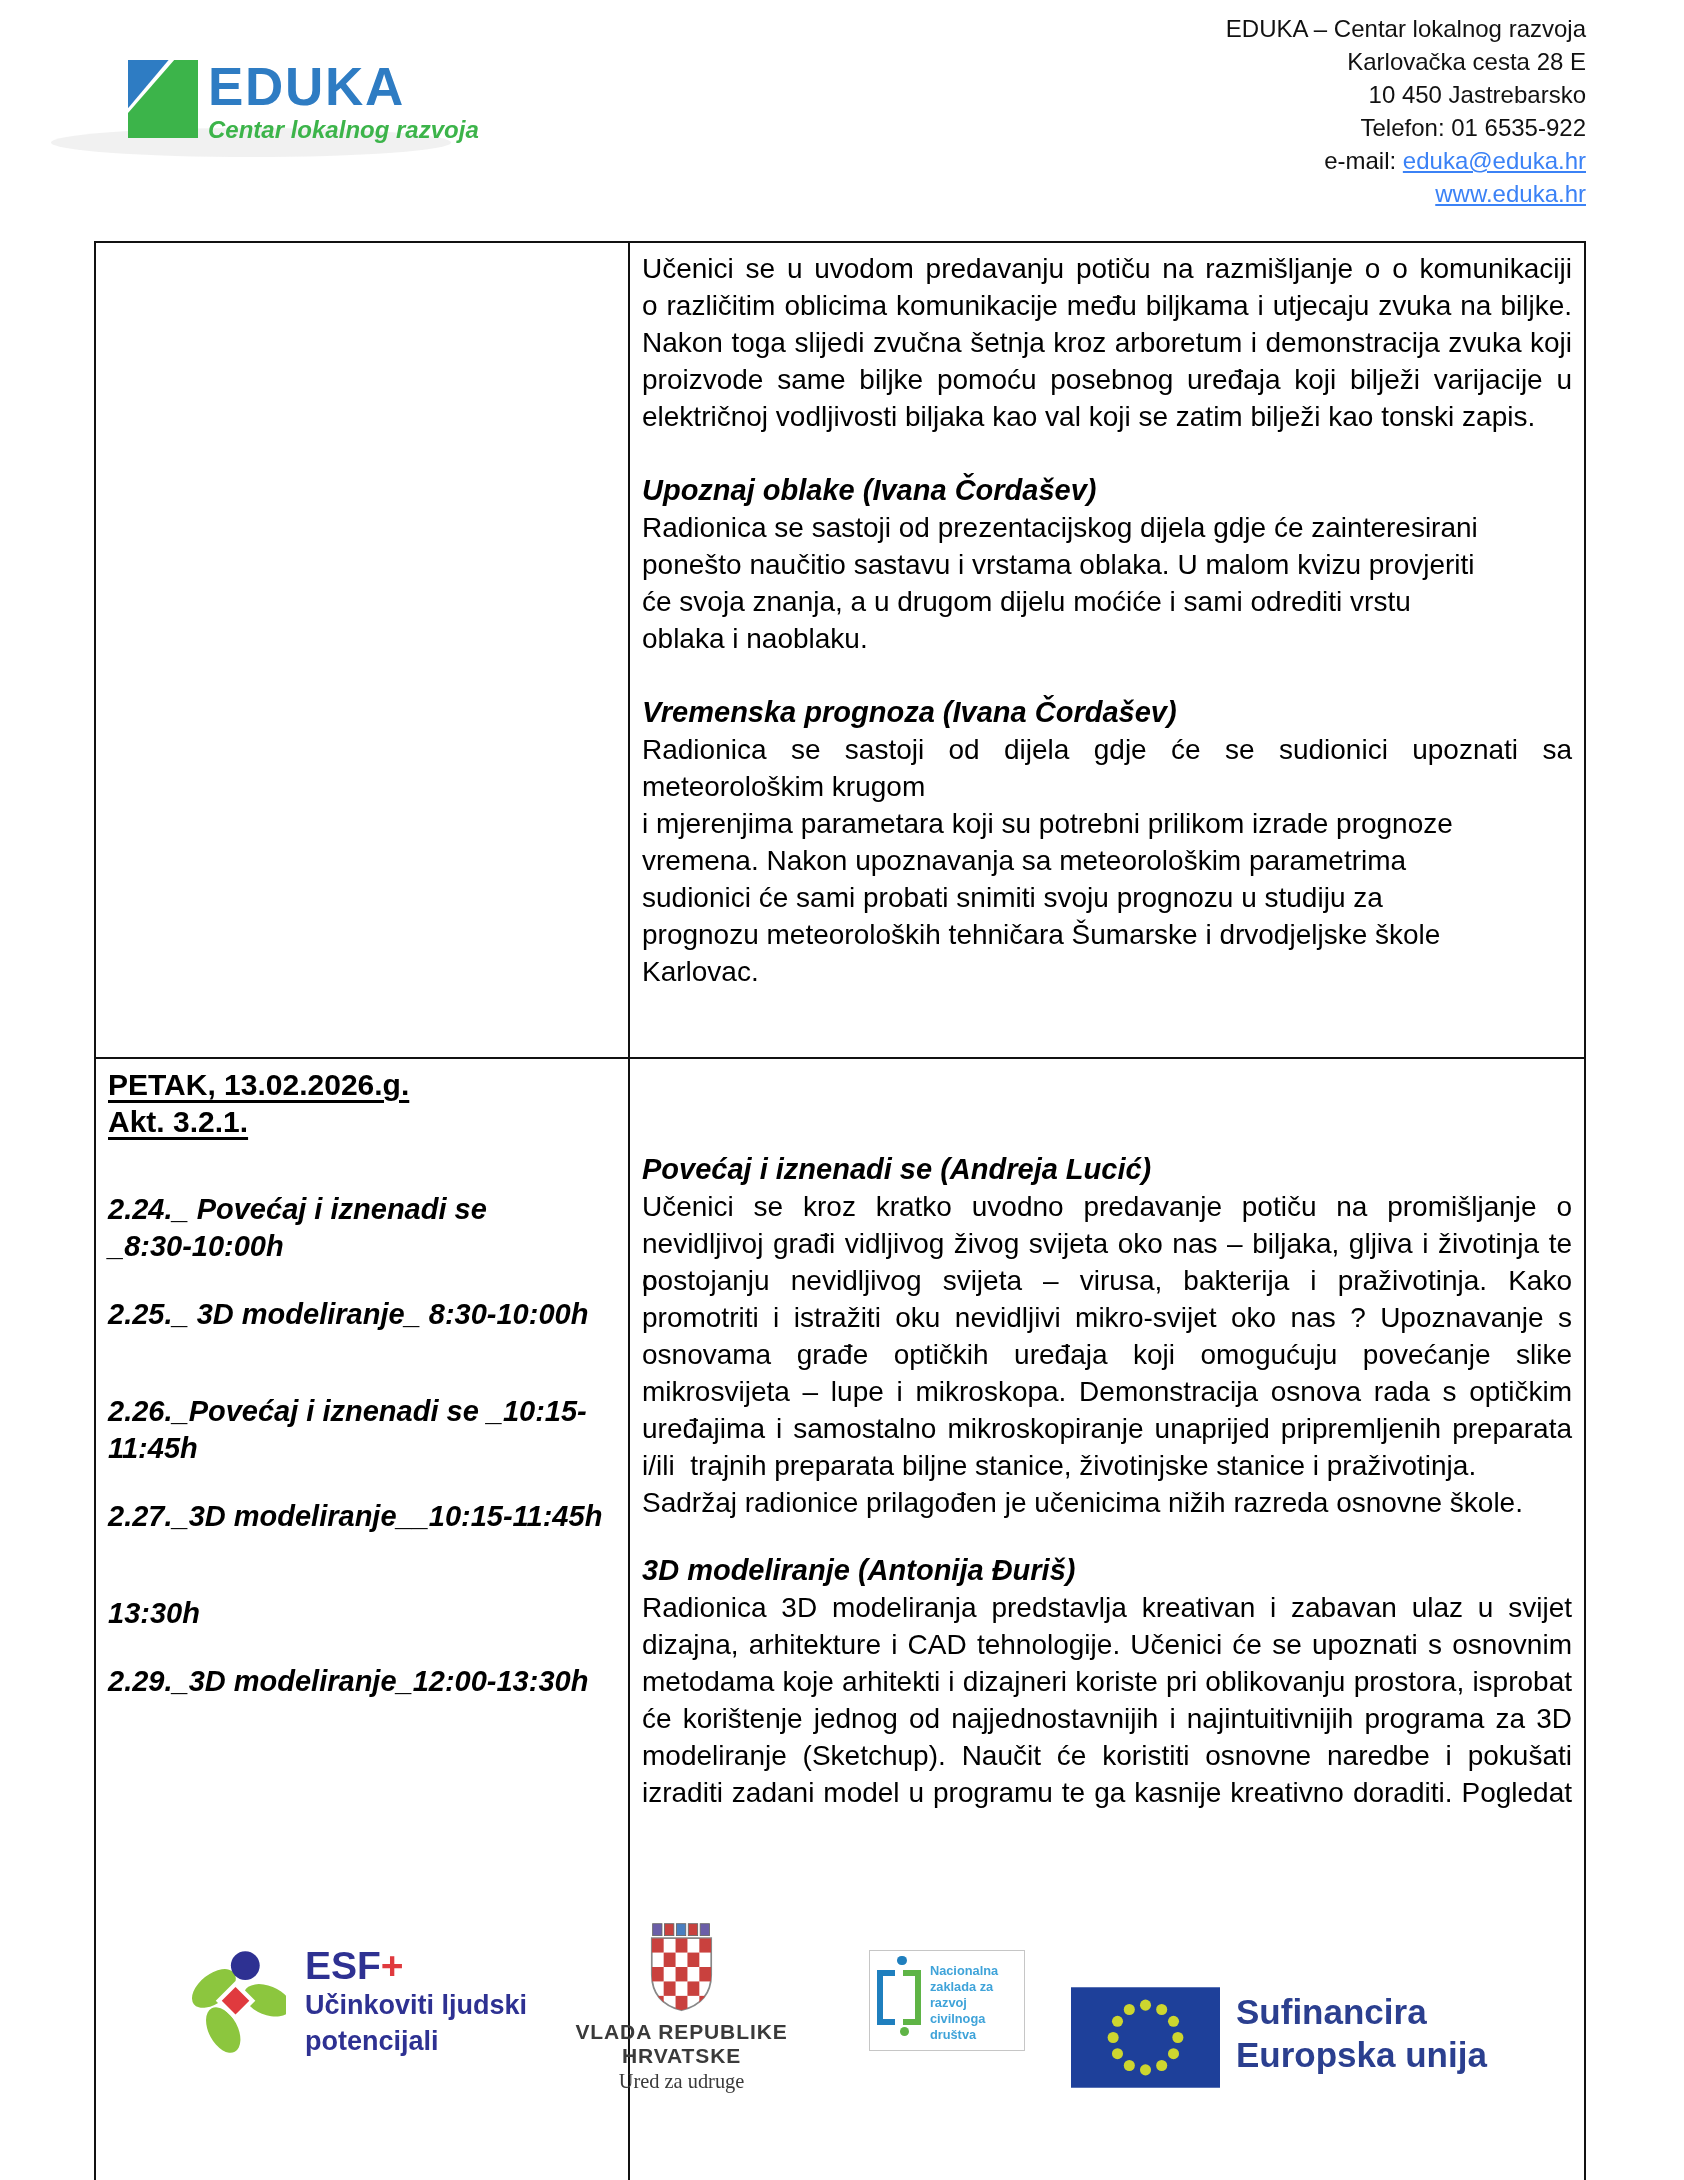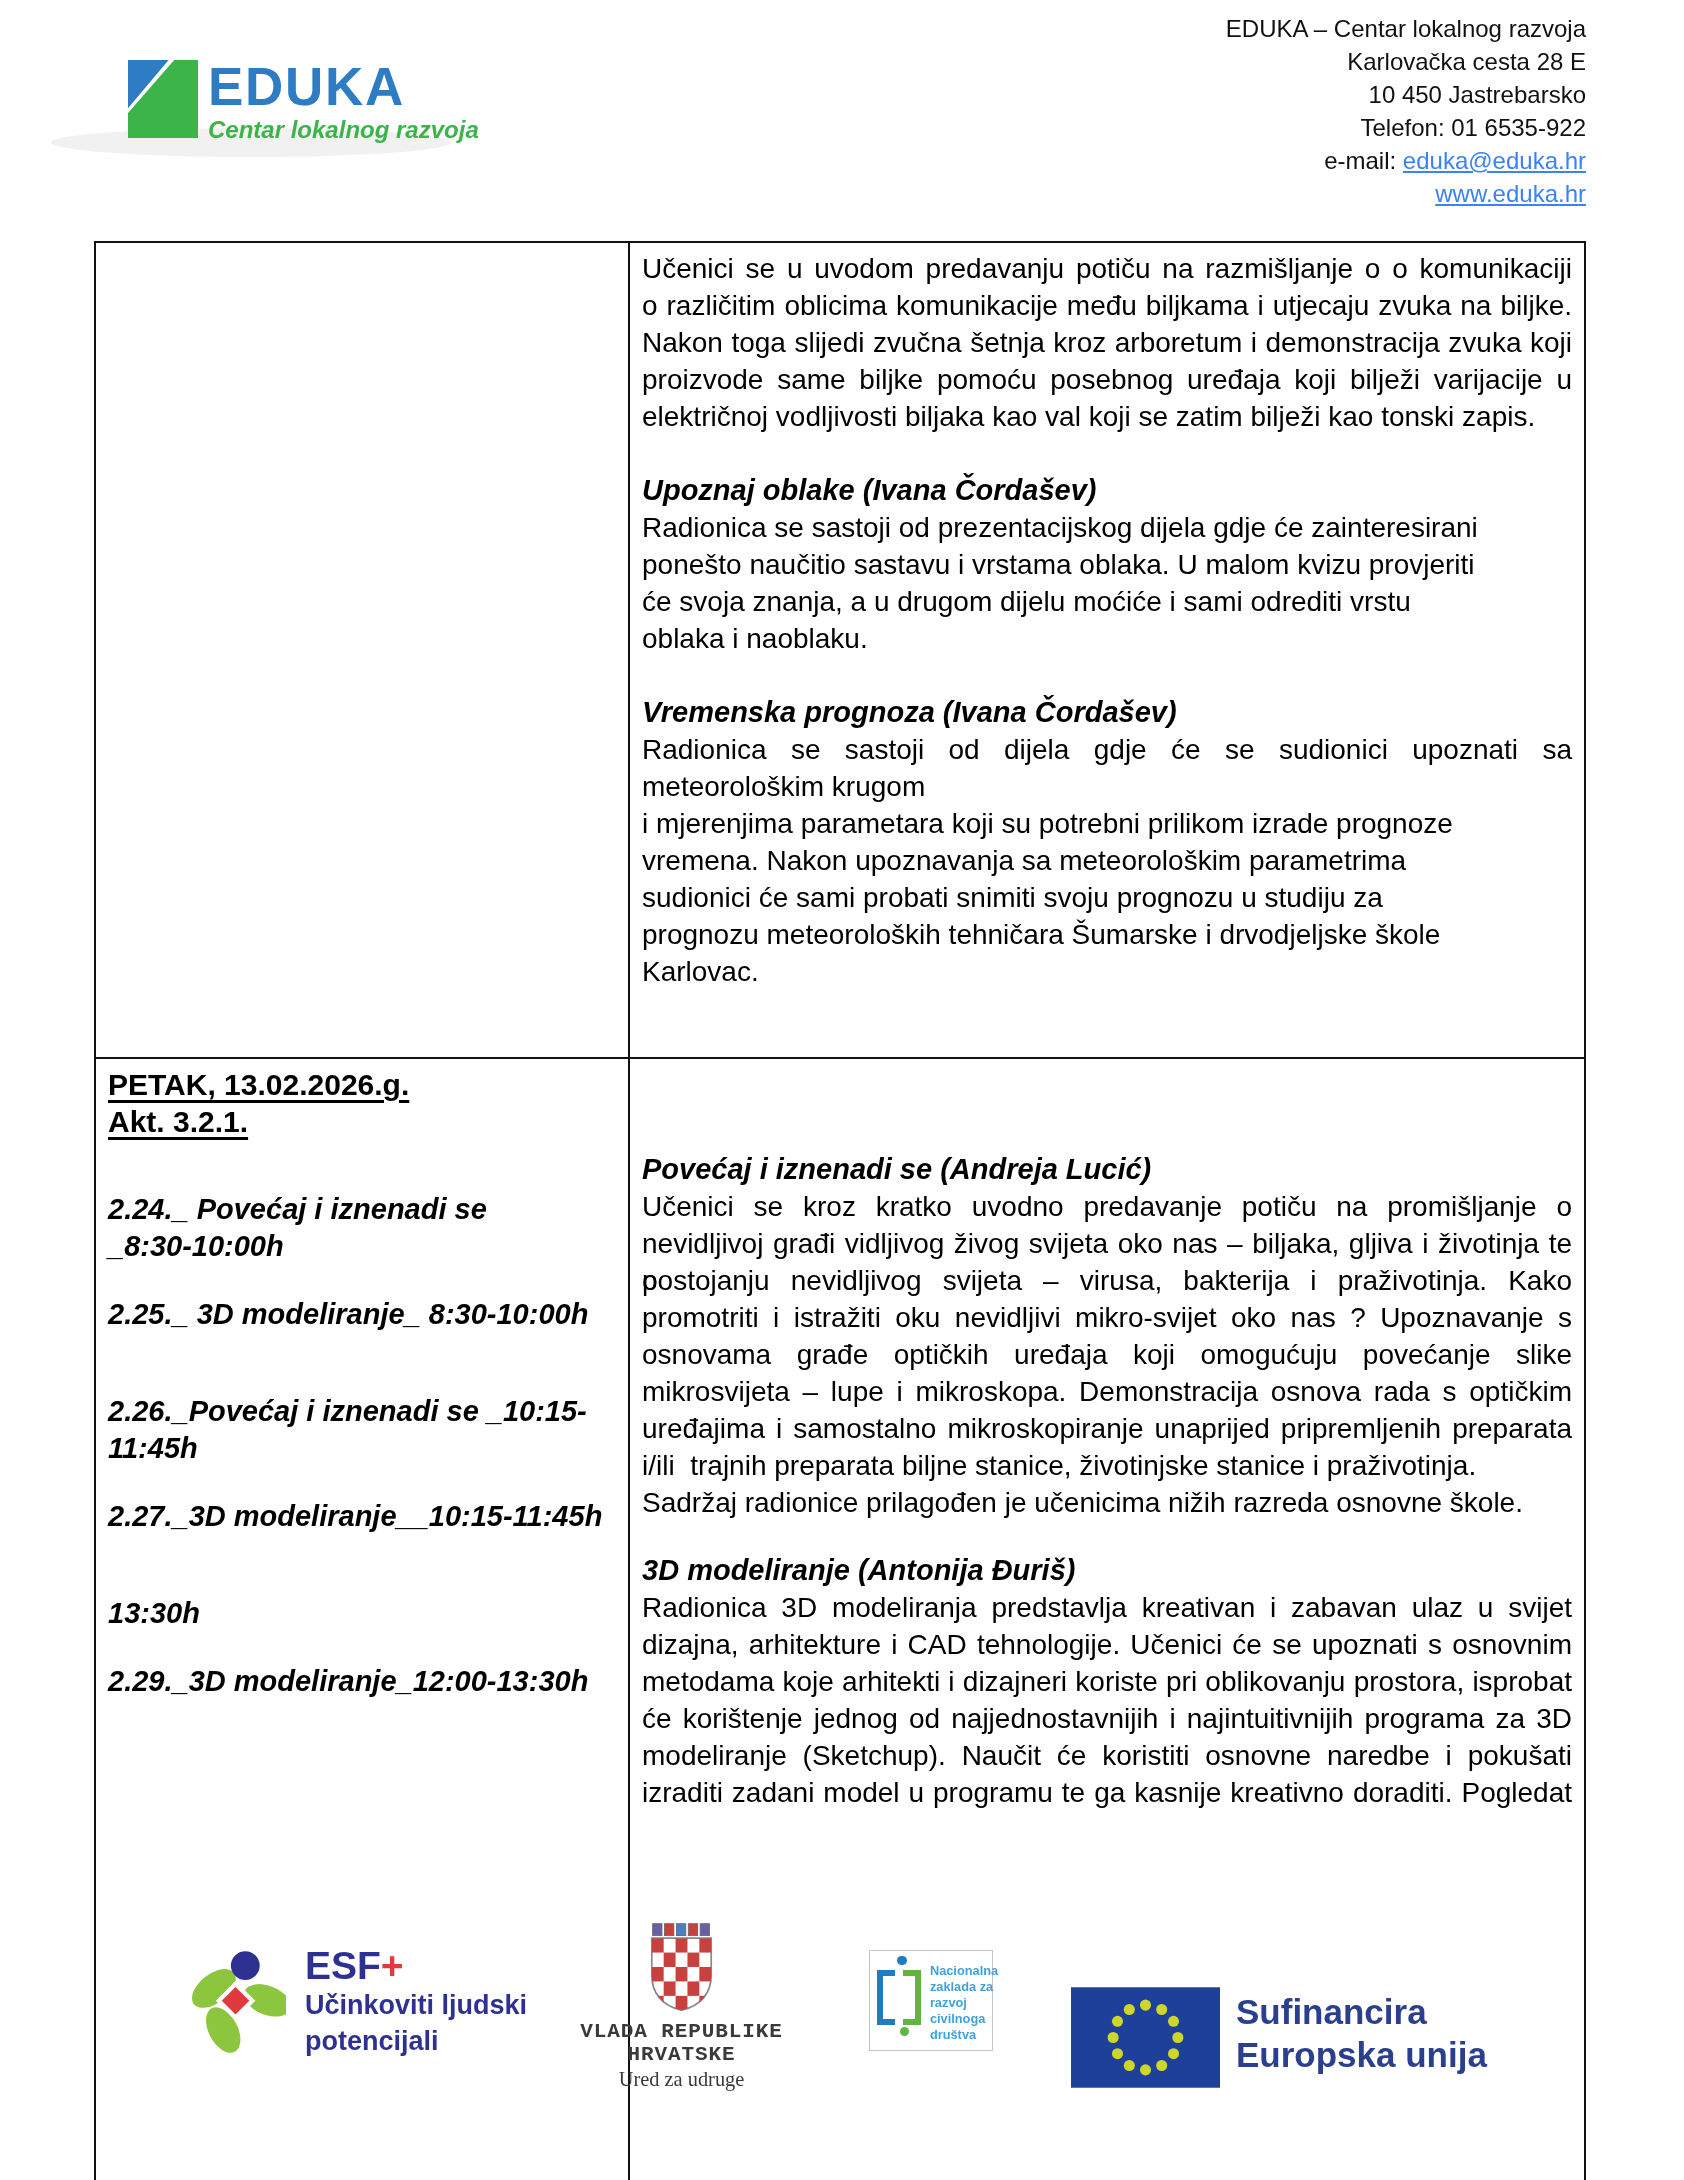--- a/index.html
+++ b/index.html
@@ -36,24 +36,24 @@
   .lcol .lt{font-style:normal;font-size:30px;text-decoration:underline;text-decoration-thickness:2.6px;text-underline-offset:5.1px;}
 
   
   .esf-group{position:absolute;left:191px;top:1944px;display:flex;gap:19px;}
   .esf-text{padding-top:0px;}
   .esf-title{font-size:39px;line-height:43px;font-weight:bold;color:#2e3192;}
   .esf-title .plus{color:#e03a3e;}
   .esf-sub{font-size:27px;line-height:36px;font-weight:bold;color:#2e3192;}
 
   .vlada-group{position:absolute;left:528px;top:1922px;width:307px;text-align:center;}
-  .vlada-line1{font-family:Liberation Mono, monospace;font-size:21px;font-weight:bold;color:#3a3a3a;margin-top:5.1px;letter-spacing:0.9px;}
+  .vlada-line1{font-family:Liberation Sans, sans-serif;font-size:21px;font-weight:bold;color:#3a3a3a;margin-top:5.1px;letter-spacing:0.9px;}
   .vlada-line2{font-family:"Liberation Serif",serif;font-size:20.4px;color:#3a3a3a;margin-top:1.7px;text-align:center;}
 
-  .zk-box{position:absolute;left:869px;top:1950px;width:124px;height:101px;border:1.7px solid #c6c6c6;
+  .zk-box{position:absolute;left:869px;top:1950px;width:156px;height:101px;border:1.7px solid #c6c6c6;
     box-sizing:border-box;display:flex;gap:5.1px;padding:5.1px 3.4px 3.4px 6.8px;background:#fff;}
   .zk-art{position:relative;width:48px;height:85px;flex:0 0 auto;}
   .zk-l{position:absolute;left:0;top:13.6px;width:12px;height:43px;border:6.8px solid #1f7fbe;border-right:none;}
   .zk-r{position:absolute;right:3.4px;top:13.6px;width:12px;height:43px;border:6.8px solid #5fb446;border-left:none;}
   .zk-dot-b{position:absolute;left:20.4px;top:0;width:9.4px;height:9.4px;border-radius:50%;background:#1f7fbe;}
   .zk-dot-g{position:absolute;left:23px;bottom:5.1px;width:9.4px;height:9.4px;border-radius:50%;background:#5fb446;}
   .zk-text{font-size:12.8px;line-height:16px;font-weight:bold;color:#3fa3d9;padding-top:6.8px;}
 
   .eu-group{position:absolute;left:1071px;top:1950px;display:flex;gap:16px;margin-top:37px;}
   .eu-text{font-size:35px;line-height:43px;font-weight:bold;color:#2b3f8f;padding-top:3.4px;}

